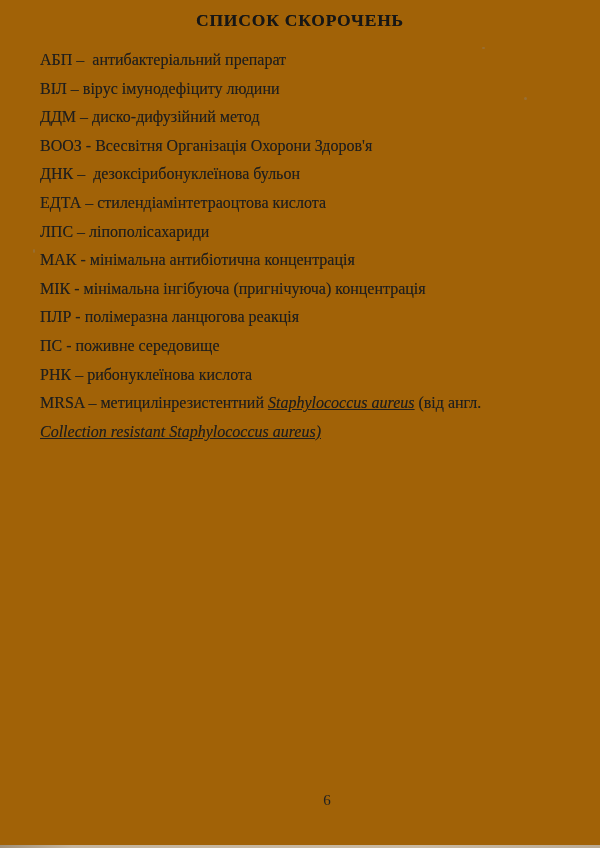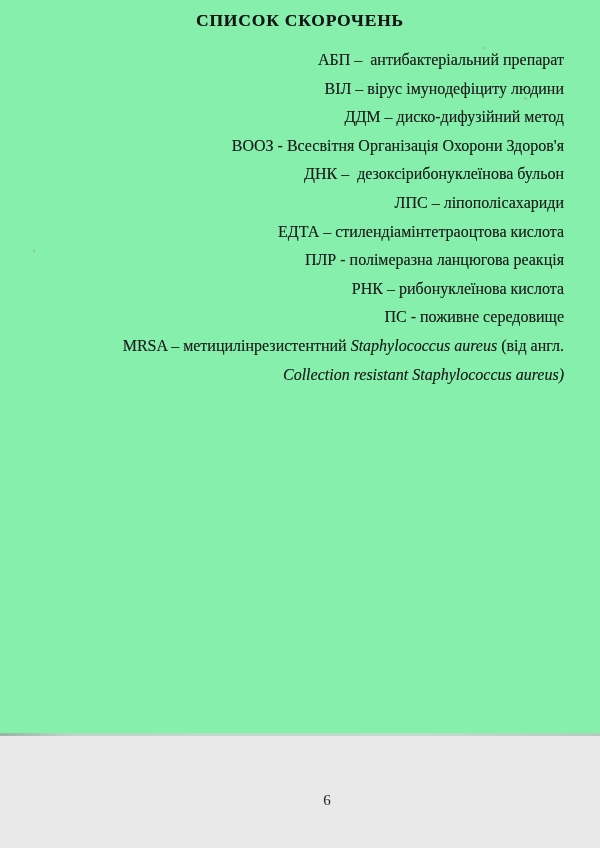--- a/index.html
+++ b/index.html
@@ -4,48 +4,48 @@
 <style>
   html,body{margin:0;padding:0;}
   body{
     width:600px;height:848px;
     background:#e9e9e9;
     font-family:"Liberation Serif","DejaVu Serif",serif;
     overflow:hidden;
   }
   .page{
     position:relative;
-    width:600px;height:736px;
-    background:#86efac;
+    width:600px;height:848px;
+    background:#a16207;
     color:#1e1e1e;
     box-sizing:border-box;
   }
   .title{
     position:absolute;
     top:10px;left:0;right:0;
     margin:0;
     text-align:center;
     font-size:17.5px;
     font-weight:bold;
     letter-spacing:0.8px;
     color:#161616;
     text-shadow:0 0 0.5px rgba(20,20,20,0.6);
   }
   .abbr-list{
     position:absolute;
-    top:46px;left:40px;right:36px;text-align:right;
+    top:46px;left:40px;right:36px;
   }
   .abbr-line{
     font-size:16px;
     line-height:28.6px;
     white-space:pre-wrap;
     color:#1e1e1e;
     text-shadow:0 0 0.5px rgba(25,25,25,0.5);
   }
-  .abbr-line .it{font-style:italic;}
+  .abbr-line .it{font-style:italic;text-decoration:underline;}
   .page-number{
     position:absolute;
     top:792px;left:0;right:0;
     text-align:center;
     transform:translateX(27px);
     font-size:15px;
     color:#222;
   }
   .scan-edge-bottom{
     position:absolute;
@@ -69,25 +69,27 @@
 
 <div class="page">
   <h1 class="title">СПИСОК СКОРОЧЕНЬ</h1>
 
   <div class="abbr-list">
       <div class="abbr-line"><span>АБП –  антибактеріальний препарат</span></div>
       <div class="abbr-line"><span>ВІЛ – вірус імунодефіциту людини</span></div>
       <div class="abbr-line"><span>ДДМ – диско-дифузійний метод</span></div>
       <div class="abbr-line"><span>ВООЗ - Всесвітня Організація Охорони Здоров'я</span></div>
       <div class="abbr-line"><span>ДНК –  дезоксірибонуклеїнова бульон</span></div>
+      <div class="abbr-line"><span>ЕДТА – стилендіамінтетраоцтова кислота</span></div>
       <div class="abbr-line"><span>ЛПС – ліпополісахариди</span></div>
-      <div class="abbr-line"><span>ЕДТА – стилендіамінтетраоцтова кислота</span></div>
+      <div class="abbr-line"><span>МАК - мінімальна антибіотична концентрація</span></div>
+      <div class="abbr-line"><span>МІК - мінімальна інгібуюча (пригнічуюча) концентрація</span></div>
       <div class="abbr-line"><span>ПЛР - полімеразна ланцюгова реакція</span></div>
+      <div class="abbr-line"><span>ПС - поживне середовище</span></div>
       <div class="abbr-line"><span>РНК – рибонуклеїнова кислота</span></div>
-      <div class="abbr-line"><span>ПС - поживне середовище</span></div>
       <div class="abbr-line"><span>MRSA – метицилінрезистентний </span><span class="it">Staphylococcus aureus</span><span> (від англ.</span></div>
       <div class="abbr-line"><span class="it">Collection resistant Staphylococcus aureus)</span></div>
     </div>
 
   <div class="page-number">6</div>
 
   <span class="speck s1"></span>
   <span class="speck s2"></span>
   <span class="speck s3"></span>
   <div class="scan-edge-bottom"></div>

